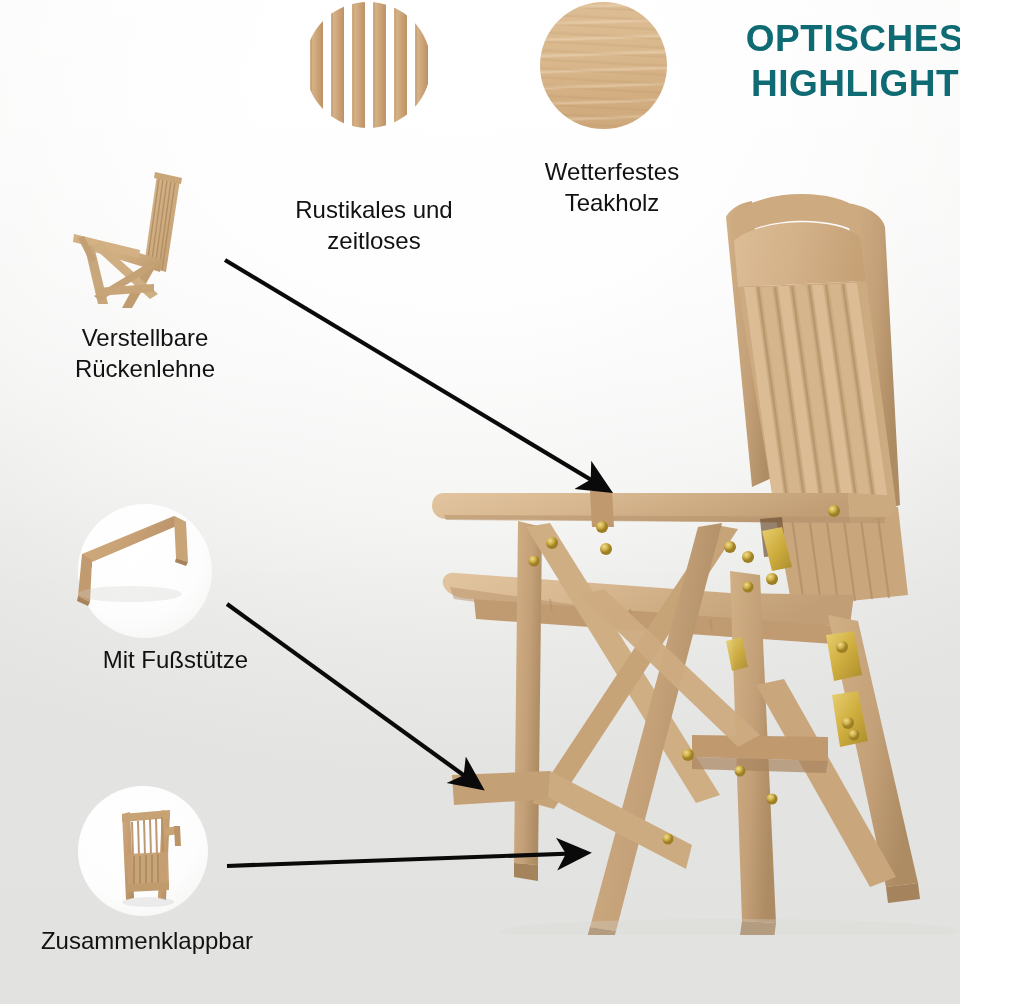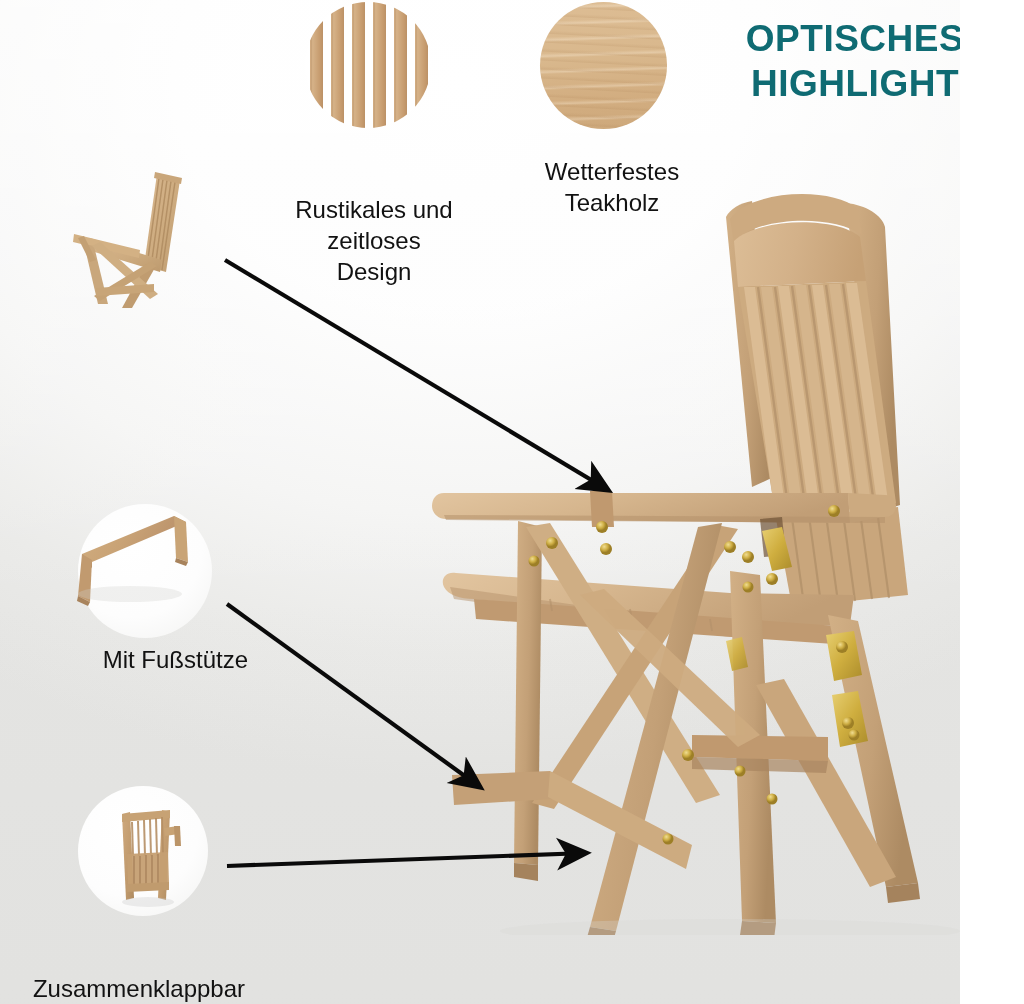--- a/index.html
+++ b/index.html
@@ -152,21 +152,20 @@
     <div>HIGHLIGHT</div>
   </div>
 
   <div class="swatch swatch-striped" style="left:305px; top:2px; width:126px; height:126px;">
     <div class="grain"></div>
   </div>
 
   <div class="label" style="left:268px; top:156px; width:212px;margin-top:38px;">
     <div>Rustikales und</div>
     <div>zeitloses</div>
-    <div>Design</div>
   </div>
 
   <div class="swatch swatch-teak" style="left:540px; top:2px; width:127px; height:127px;">
     <div class="grain"></div>
   </div>
 
   <div class="label" style="left:513px; top:156px; width:198px;">
     <div>Wetterfestes</div>
     <div>Teakholz</div>
   </div>
@@ -203,20 +202,24 @@
 
       <polygon points="30,78 38,74 96,126 88,131" fill="#cfae82"></polygon>
       <polygon points="88,94 95,98 38,133 32,128" fill="#c5a275"></polygon>
 
       <polygon points="16,70 22,68 34,92 28,94" fill="#c3a074"></polygon>
 
       <polygon points="34,120 92,116 92,124 34,128" fill="#c8a578"></polygon>
     </svg>
   </div>
 
+  <div class="label" style="left:32px; top:322px; width:226px;">
+    <div>Verstellbare</div>
+    <div>Rückenlehne</div>
+  </div>
 
   <div class="thumb-circle" style="left:78px; top:504px; width:134px; height:134px;"></div>
   <div class="thumb-art" style="left:68px; top:506px; width:160px; height:110px;">
     <svg viewBox="0 0 160 110" width="160" height="110" aria-hidden="true">
       <defs>
         <linearGradient id="wB" x1="0" y1="0" x2="1" y2="0.3">
           <stop offset="0%" stop-color="#d2ae80"></stop>
           <stop offset="50%" stop-color="#c9a376"></stop>
           <stop offset="100%" stop-color="#b9906a"></stop>
         </linearGradient>
@@ -275,21 +278,21 @@
 
       <polygon points="27,84 69,82 69,90 27,92" fill="#c09b6e"></polygon>
 
       <polygon points="64,28 78,26 79,34 65,36" fill="#c8a375"></polygon>
       <polygon points="74,26 80,26 81,46 75,46" fill="#bb9569"></polygon>
 
       <ellipse cx="48" cy="102" rx="26" ry="5" fill="#cccccb" opacity="0.35"></ellipse>
     </svg>
   </div>
 
-  <div class="label" style="left:0; top:925px; width:278px;margin-top:48px;">
+  <div class="label" style="left:8px; top:925px; width:278px;">
     <div>Zusammenklappbar</div>
   </div>
 
   <div id="chair">
     <svg viewBox="0 0 594 760" width="594" height="760" aria-hidden="true">
       <defs>
         <linearGradient id="woodL" x1="0" y1="0" x2="1" y2="0.25">
           <stop offset="0%" stop-color="#e2c5a0"></stop>
           <stop offset="45%" stop-color="#d6b68e"></stop>
           <stop offset="100%" stop-color="#c19e76"></stop>

